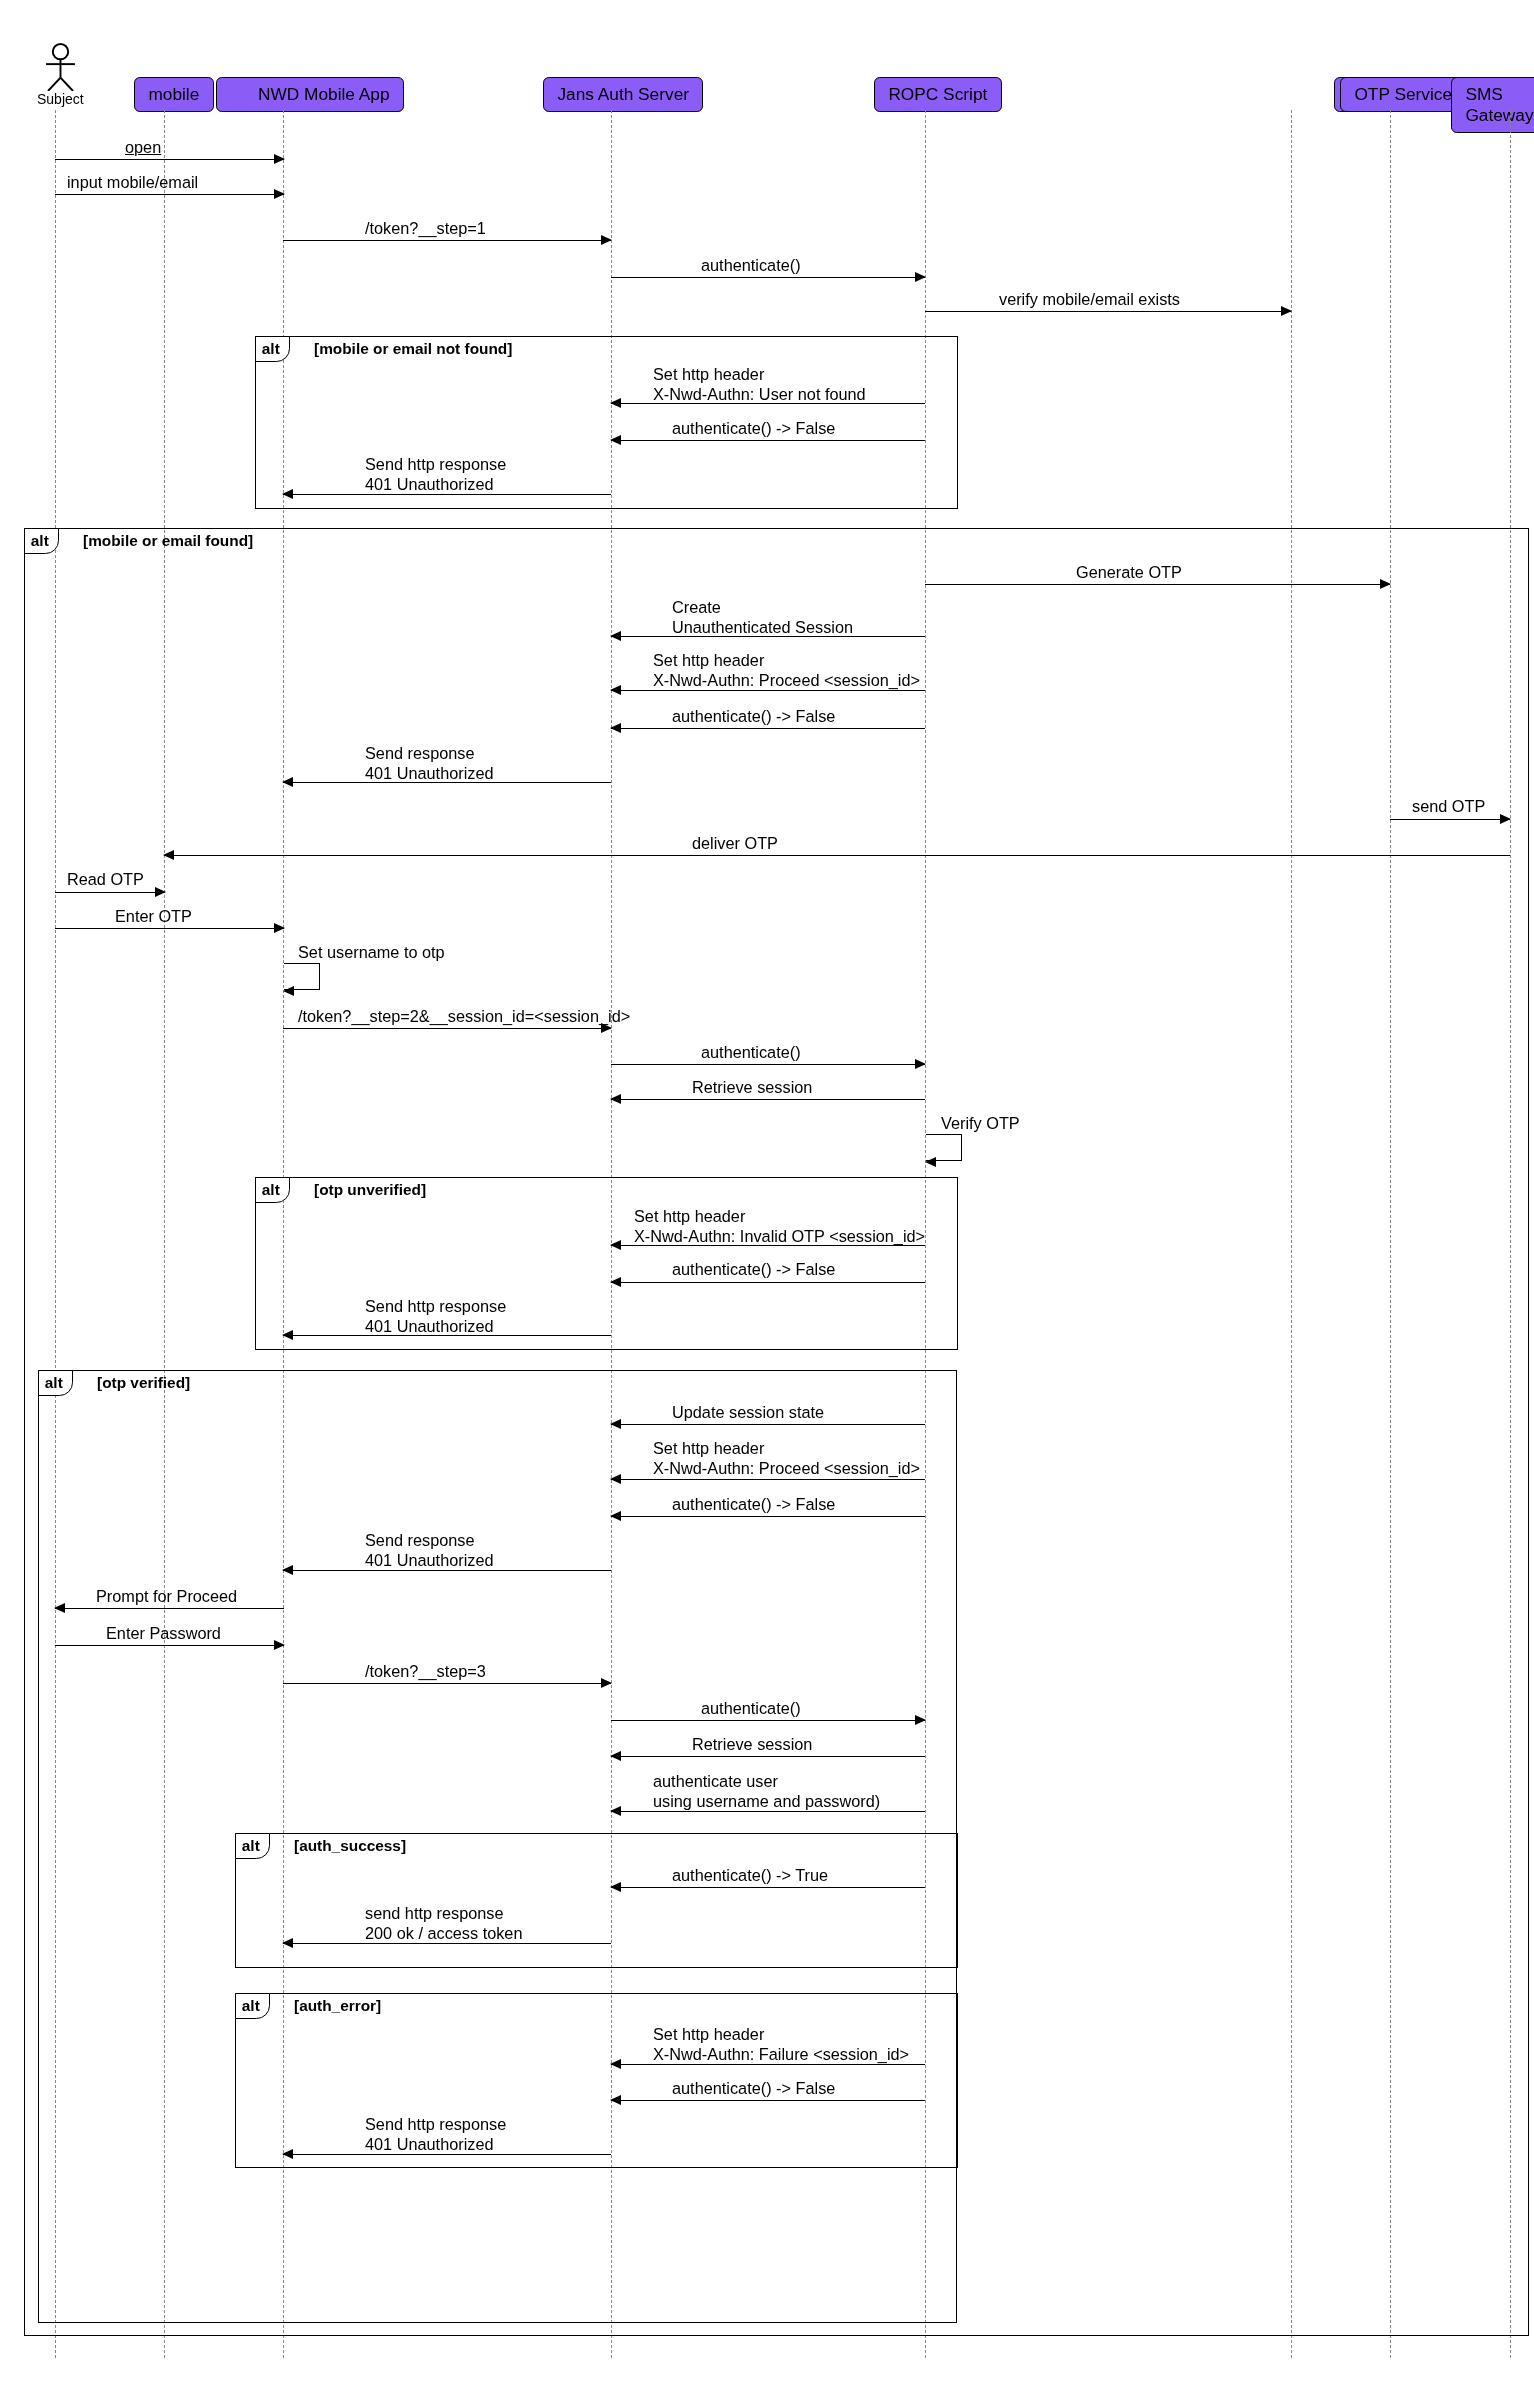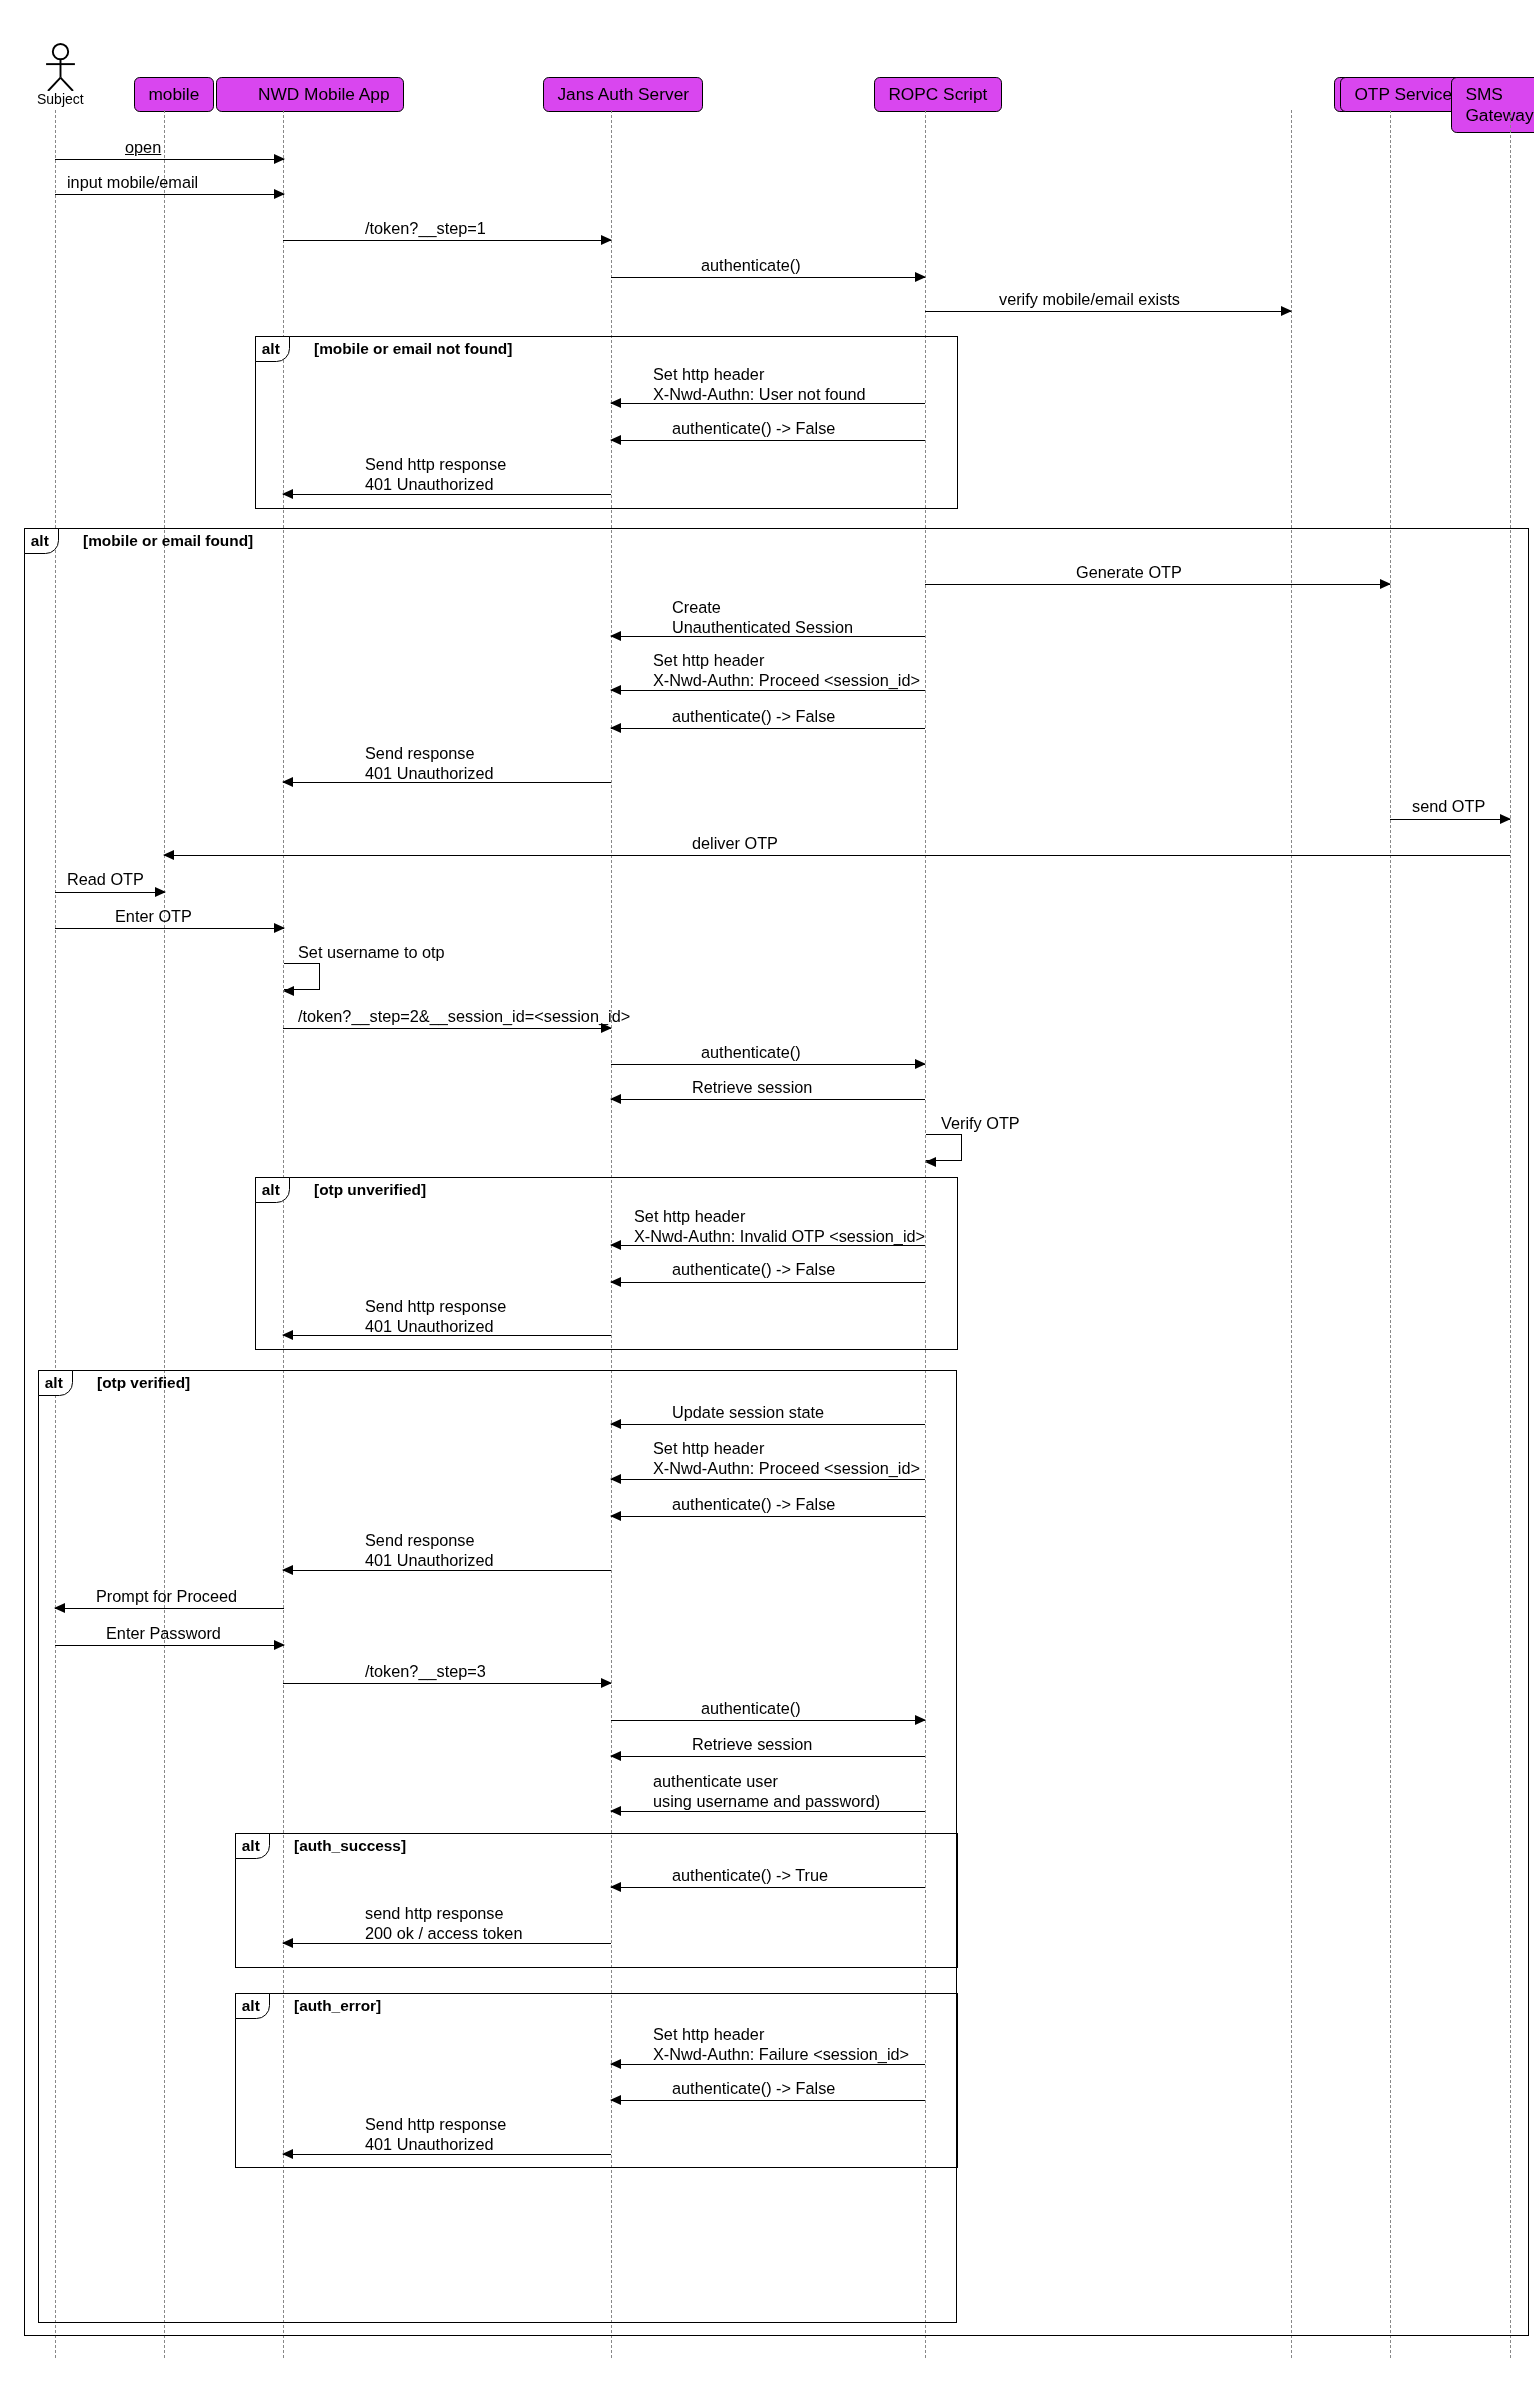--- a/index.html
+++ b/index.html
@@ -23,21 +23,21 @@
   }
   .actor-head {
     position: absolute;
     top: 43px;
     text-align: center;
   }
   .actor-stick svg { display:block; margin: 0 auto; }
   .participant-box {
     border: 1.4px solid #000;
     border-radius: 5.8px;
-    background: #d946ef;
+    background: #8b5cf6;
     padding: 5.8px 13.4px;
     display: inline-block;
     position: absolute;
     top: 77px;
     font-size: 17.3px;
   }
   .lifeline {
     position: absolute;
     top: 110px;
     height: 2248px;

